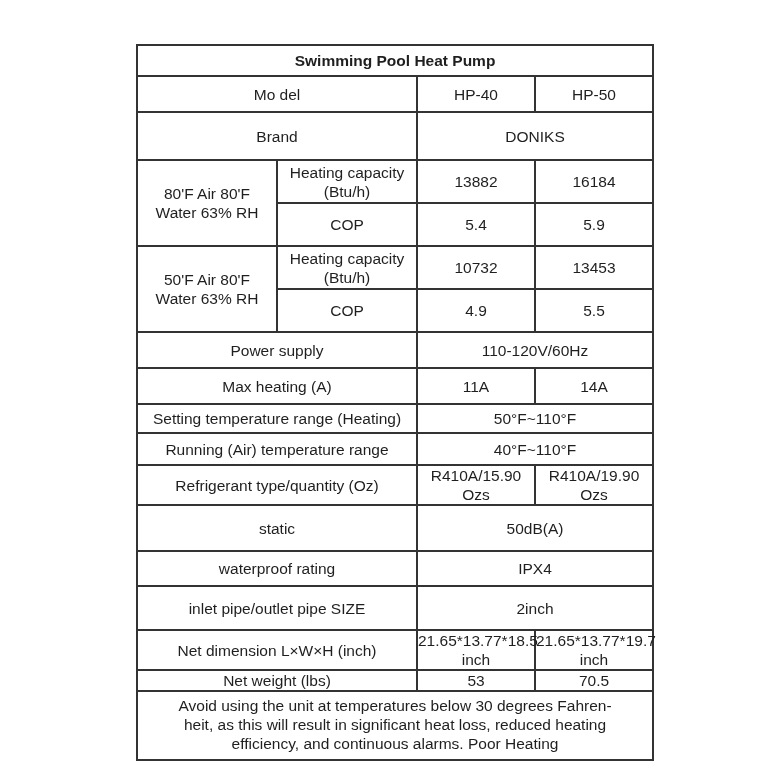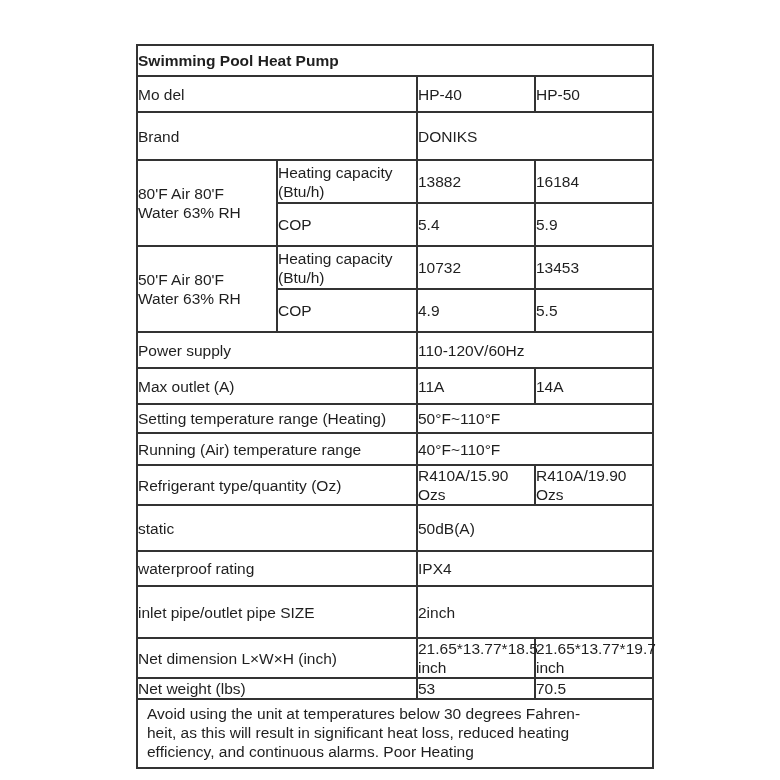--- a/index.html
+++ b/index.html
@@ -1,20 +1,20 @@
 <!DOCTYPE html>
 <html><head>
 <meta charset="utf-8">
 <style>
   html, body { margin:0; padding:0; background:#ffffff; }
   body { width:780px; height:780px; position:relative; overflow:hidden;
          font-family: "Liberation Sans", "DejaVu Sans", sans-serif; color:#1f1f1f; }
   table.spec { position:absolute; left:136px; top:44px; width:516px;
                border-collapse:collapse; table-layout:fixed; }
-  table.spec td { border:2px solid #333; text-align:left; vertical-align:middle;
+  table.spec td { border:2px solid #333; text-align:center; vertical-align:middle;
                   padding:0; font-size:15.5px; line-height:19px; }
   td.title { font-size:20px; font-weight:bold; height:29px; }
   td.sm { font-size:15px; line-height:14px; }
   td.note { text-align:center; padding:4px 9px 6px 9px !important;
             font-size:15.5px; line-height:16.5px; height:52px; vertical-align:top !important; }
 </style>
 </head>
 <body>
 
 <table class="spec">
@@ -72,21 +72,21 @@
     <td>COP</td>
     <td>4.9</td>
     <td>5.5</td>
   </tr>
 
   <tr style="height:36px">
     <td colspan="2">Power supply</td>
     <td colspan="2">110-120V/60Hz</td>
   </tr>
   <tr style="height:36px">
-    <td colspan="2">Max outlet (A)</td>
+    <td colspan="2">Max heating (A)</td>
     <td>11A</td>
     <td>14A</td>
   </tr>
   <tr style="height:29px">
     <td colspan="2">Setting temperature range (Heating)</td>
     <td colspan="2">50°F~110°F</td>
   </tr>
   <tr style="height:32px">
     <td colspan="2">Running (Air) temperature range</td>
     <td colspan="2">40°F~110°F</td>
@@ -103,21 +103,21 @@
     </td>
   </tr>
   <tr style="height:46px">
     <td colspan="2">static</td>
     <td colspan="2">50dB(A)</td>
   </tr>
   <tr style="height:35px">
     <td colspan="2">waterproof rating</td>
     <td colspan="2">IPX4</td>
   </tr>
-  <tr style="height:52px">
+  <tr style="height:44px">
     <td colspan="2">inlet pipe/outlet pipe SIZE</td>
     <td colspan="2">2inch</td>
   </tr>
   <tr style="height:36px">
     <td colspan="2">Net dimension L×W×H (inch)</td>
     <td class="sm">
       <span>21.65*13.77*18.5</span><br>
       <span>inch</span>
     </td>
     <td class="sm">

